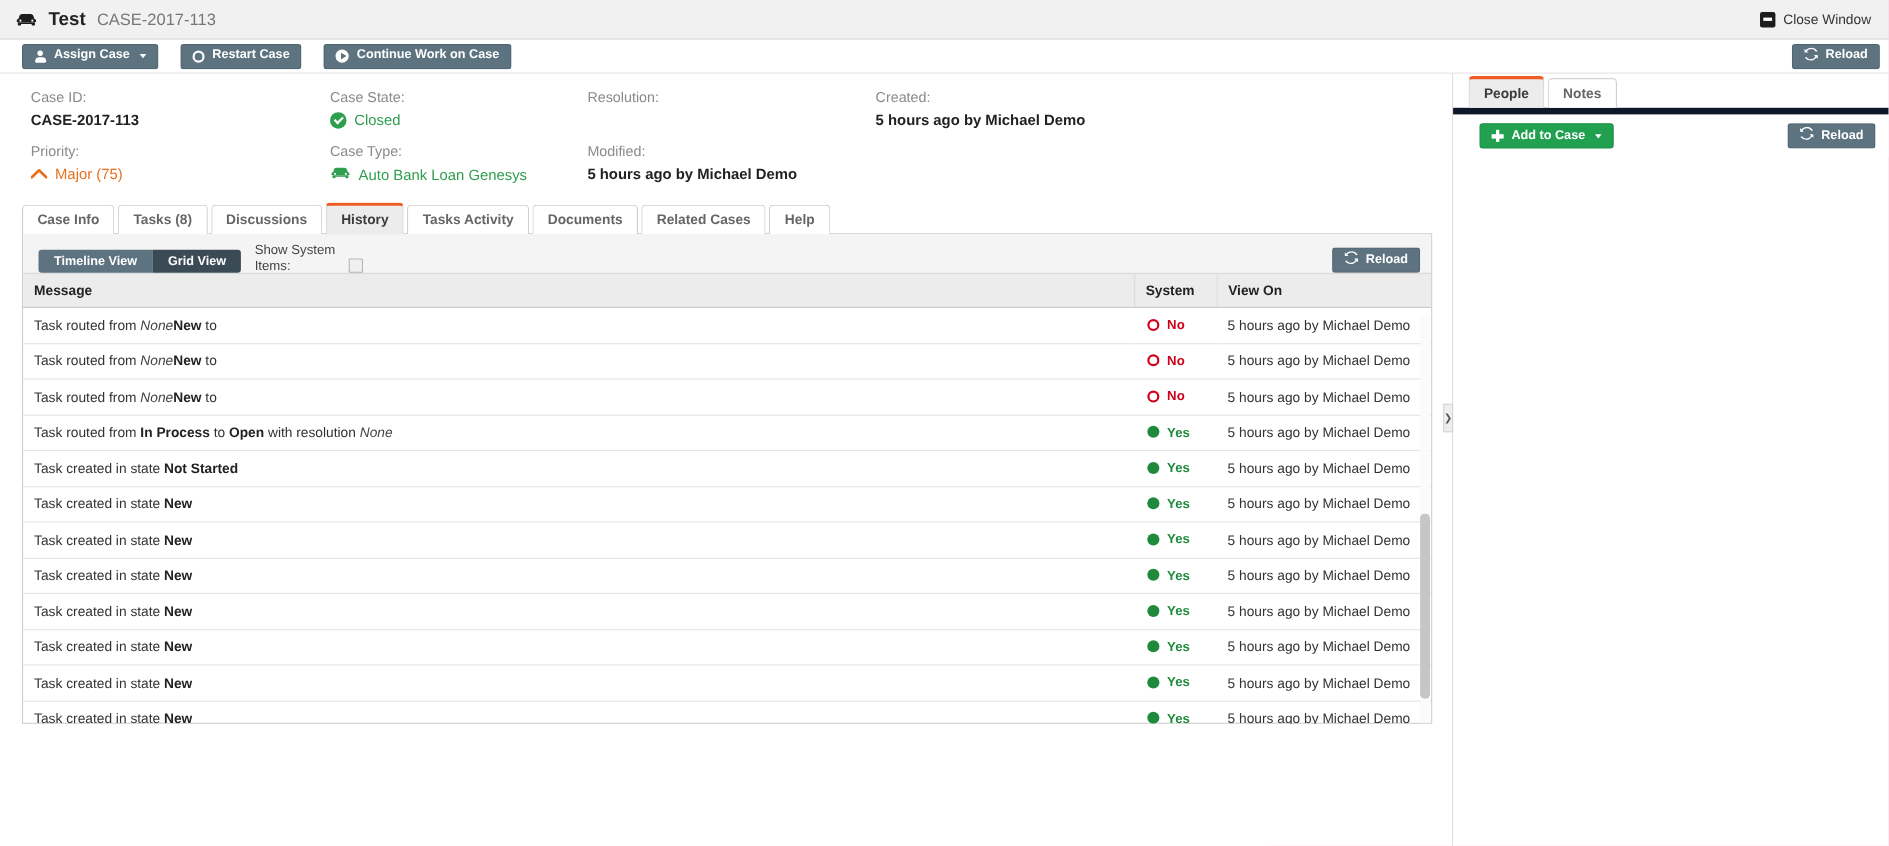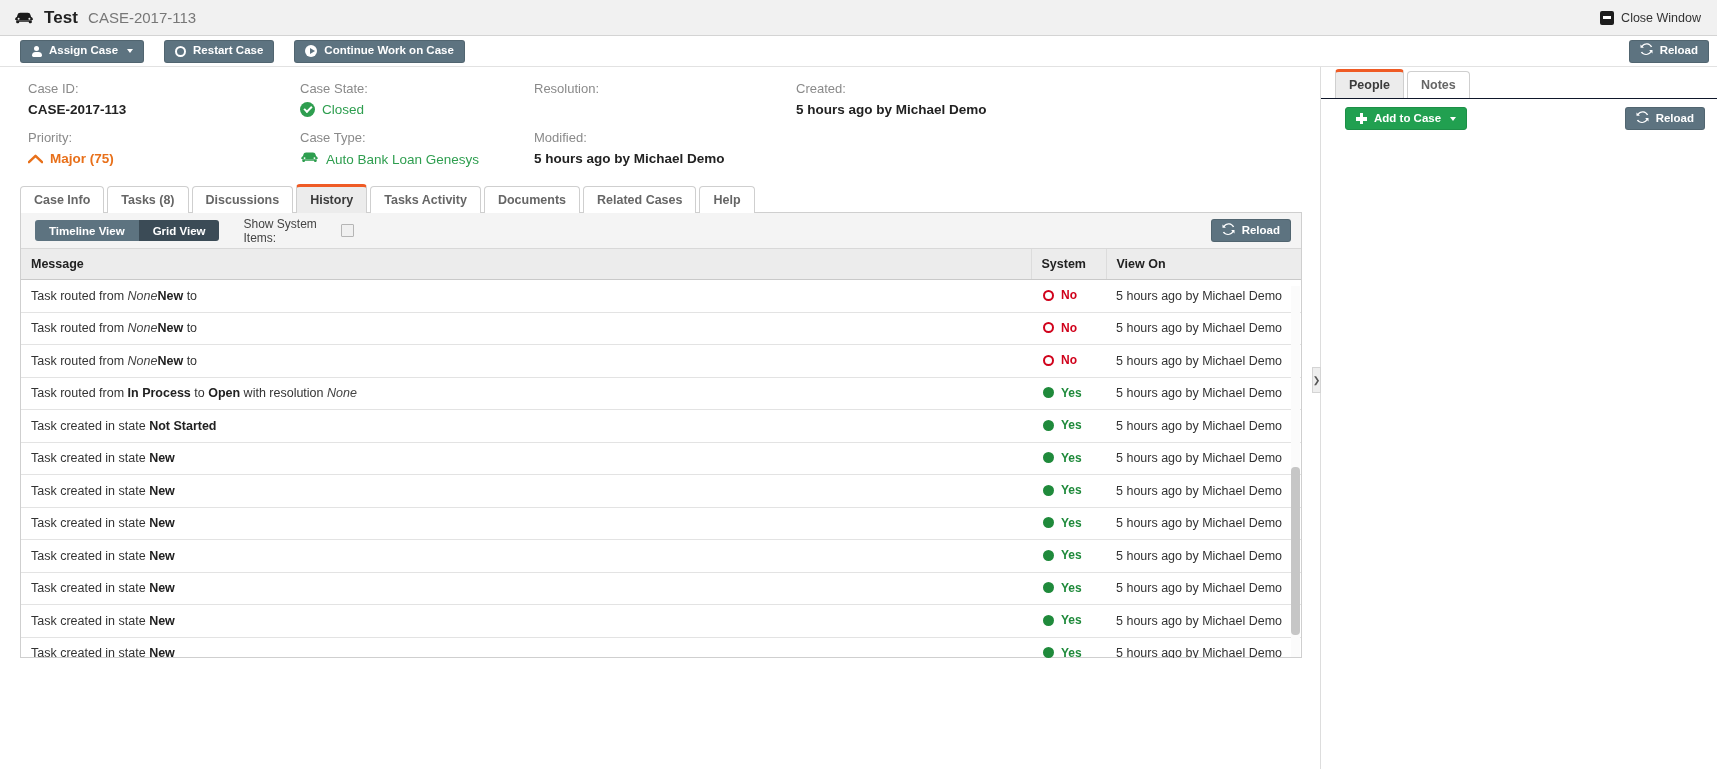--- a/index.html
+++ b/index.html
@@ -88,21 +88,21 @@
   .summary {
     padding: 14px 0 6px 0;
     display: grid;
     grid-template-columns: 272px 234px 262px 1fr;
     row-gap: 10px;
     padding-left: 28px;
   }
   .field-label { color: #8a8a8a; font-size: 13px; margin-bottom: 6px; }
   .field-value { font-size: 13.5px; color: #222; font-weight: bold; min-height: 18px; }
   .val-green { color: #2e9e4f; font-weight: normal; display:flex; align-items:center; gap:7px;}
-  .val-orange { color: #e8701a; font-weight: bold; display:flex; align-items:center; gap:7px;}
+  .val-orange { color: #e8701a; font-weight: normal; display:flex; align-items:center; gap:7px;}
   .check-circle {
     width:15px;height:15px;border-radius:50%;background:#2e9e4f;display:inline-flex;
     align-items:center;justify-content:center;flex:none;
   }
   .check-circle::after{content:"";width:6px;height:3px;border-left:2px solid #fff;border-bottom:2px solid #fff;transform:rotate(-45deg);margin-top:-2px;}
   .chev-up { color:#e8701a; font-size:15px; line-height:1; font-weight:bold;}
   .cell { padding-right: 10px; }
 
   
   .tabs-row {
@@ -137,23 +137,23 @@
     border: 1px solid #cfcfcf;
     background:#fff;
     height: 446px;
     position: relative;
     margin-top: -1px;
   }
   .panel-toolbar {
     height: 36px;
     background: #f4f4f4;
     border-bottom: 1px solid #d8d8d8;
-    display: flex; align-items: center;
+    display: flex; align-items: flex-end;
     padding: 0 10px 0 14px;
-    gap: 24px;
+    gap: 12px;
   }
   .toggle-group { display: flex; }
   .toggle {
     height: 21px; padding: 0 14px;
     display: inline-flex; align-items: center;
     font-size: 11.5px; font-weight: bold; color: #fff;
     background: #5d7380; cursor: pointer;
   }
   .toggle.sel { background: #3b4b56; }
   .toggle:first-child { border-radius: 3px 0 0 3px; }
@@ -212,21 +212,21 @@
     position: absolute; right: -1px; top: 300px;
     width: 9px; height: 26px; background: #eeeeee;
     border: 1px solid #d4d4d4;
     display:flex;align-items:center;justify-content:center;
     font-size: 9px; color:#555; cursor:pointer; z-index: 5;
   }
 
   
   .rp-tabs { display:flex; align-items:flex-end; gap:3px; padding: 8px 0 0 14px; height: 31px;}
   .rp-toolbar {
-    border-top: 1px solid #0f172a;
+    border-top: 6px solid #0f172a;
     padding: 8px 12px;
     display:flex; align-items:center; gap: 10px;
     background:#fff;
   }
   .rp-body { }
   .rp-spacer { flex: 1; }
 </style>
 </head>
 <body>
 

